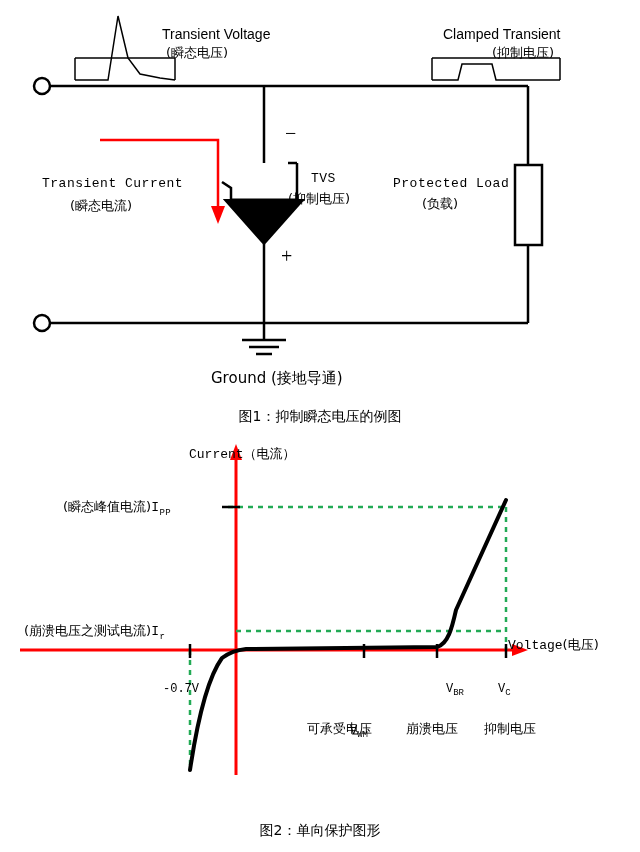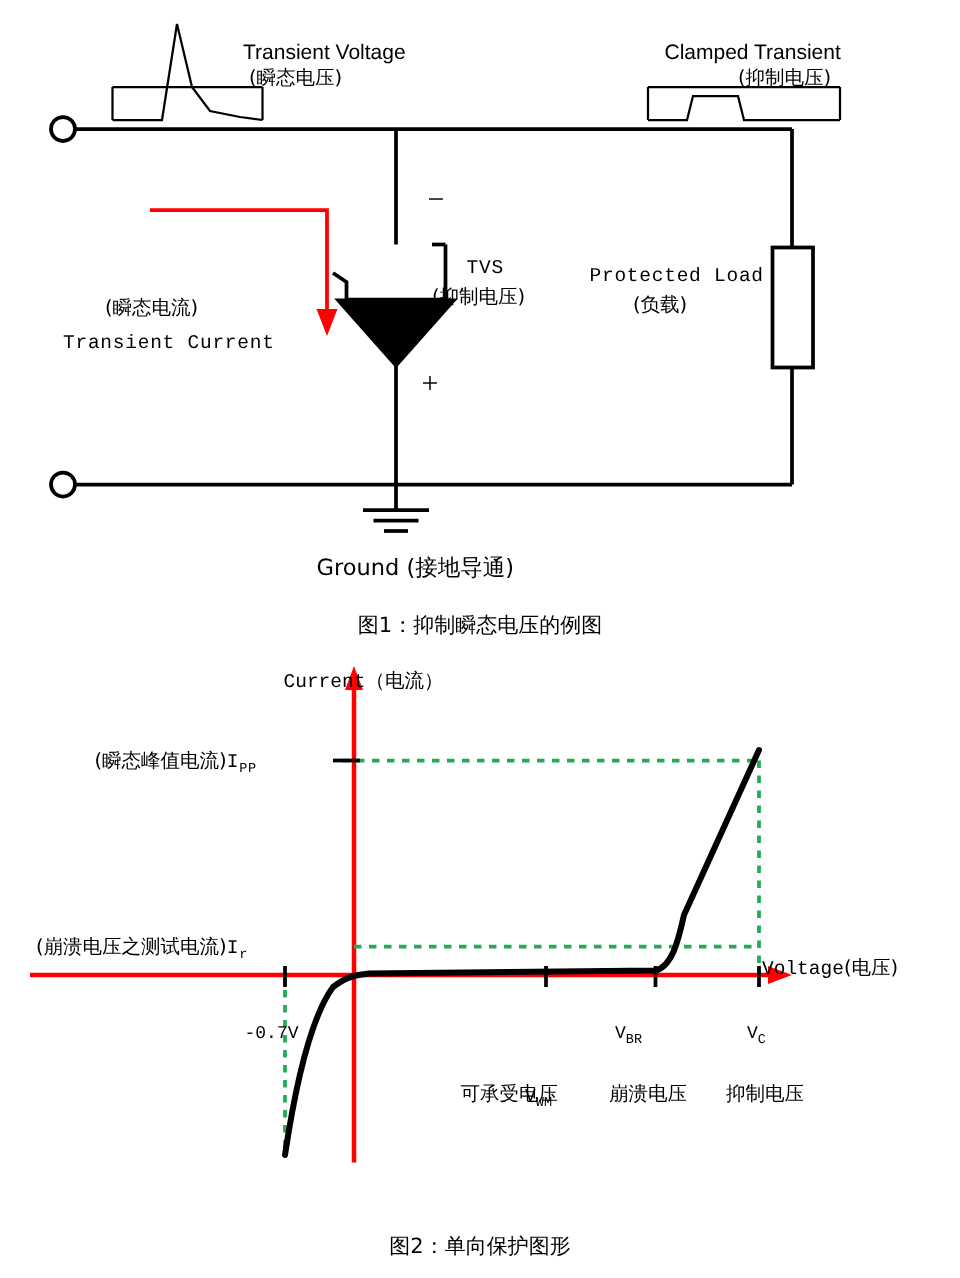--- a/index.html
+++ b/index.html
@@ -142,21 +142,21 @@
       </g>
     </svg>
 
     
     <div class="lbl lbl-en" style="left:162px; top:26px;">Transient Voltage</div>
     <div class="lbl lbl-cn" style="left:166px; top:46px;">(瞬态电压)</div>
 
     <div class="lbl lbl-en" style="left:443px; top:26px;">Clamped Transient</div>
     <div class="lbl lbl-cn" style="left:492px; top:46px;">(抑制电压)</div>
 
-    <div class="lbl mono" style="left:42px; top:177px;margin-top:45px;">Transient Current</div>
+    <div class="lbl mono" style="left:42px; top:177px;">Transient Current</div>
     <div class="lbl lbl-cn" style="left:70px; top:199px;">(瞬态电流)</div>
 
     <div class="lbl mono" style="left:311px; top:172px;">TVS</div>
     <div class="lbl lbl-cn" style="left:288px; top:192px;">(抑制电压)</div>
 
     <div class="lbl mono" style="left:393px; top:177px;">Protected Load</div>
     <div class="lbl lbl-cn" style="left:422px; top:197px;">(负载)</div>
 
     <div class="plusminus" style="left:285px; top:122px;">−</div>
     <div class="plusminus" style="left:281px; top:245px;">+</div>
@@ -211,21 +211,21 @@
     </div>
     <div class="cnlabel" style="left:24px; top:192px;">
       <span>(崩溃电压之测试电流)</span><span class="mono">I</span><span class="mono sub">r</span>
     </div>
 
     
     <div class="tick-label" style="left:163px; top:252px;">-0.7V</div>
     <div class="tick-label" style="left:350px; top:252px;margin-top:42px;">
       <span>V</span><span class="sub">WM</span>
     </div>
-    <div class="tick-label" style="left:410px; top:252px;text-align:center;">
+    <div class="tick-label" style="left:446px; top:252px;text-align:center;">
       <span>V</span><span class="sub">BR</span>
     </div>
     <div class="tick-label" style="left:498px; top:252px;">
       <span>V</span><span class="sub">C</span>
     </div>
 
     
     <div class="cnlabel" style="left:307px; top:290px;">可承受电压</div>
     <div class="cnlabel" style="left:406px; top:290px;">崩溃电压</div>
     <div class="cnlabel" style="left:484px; top:290px;">抑制电压</div>

